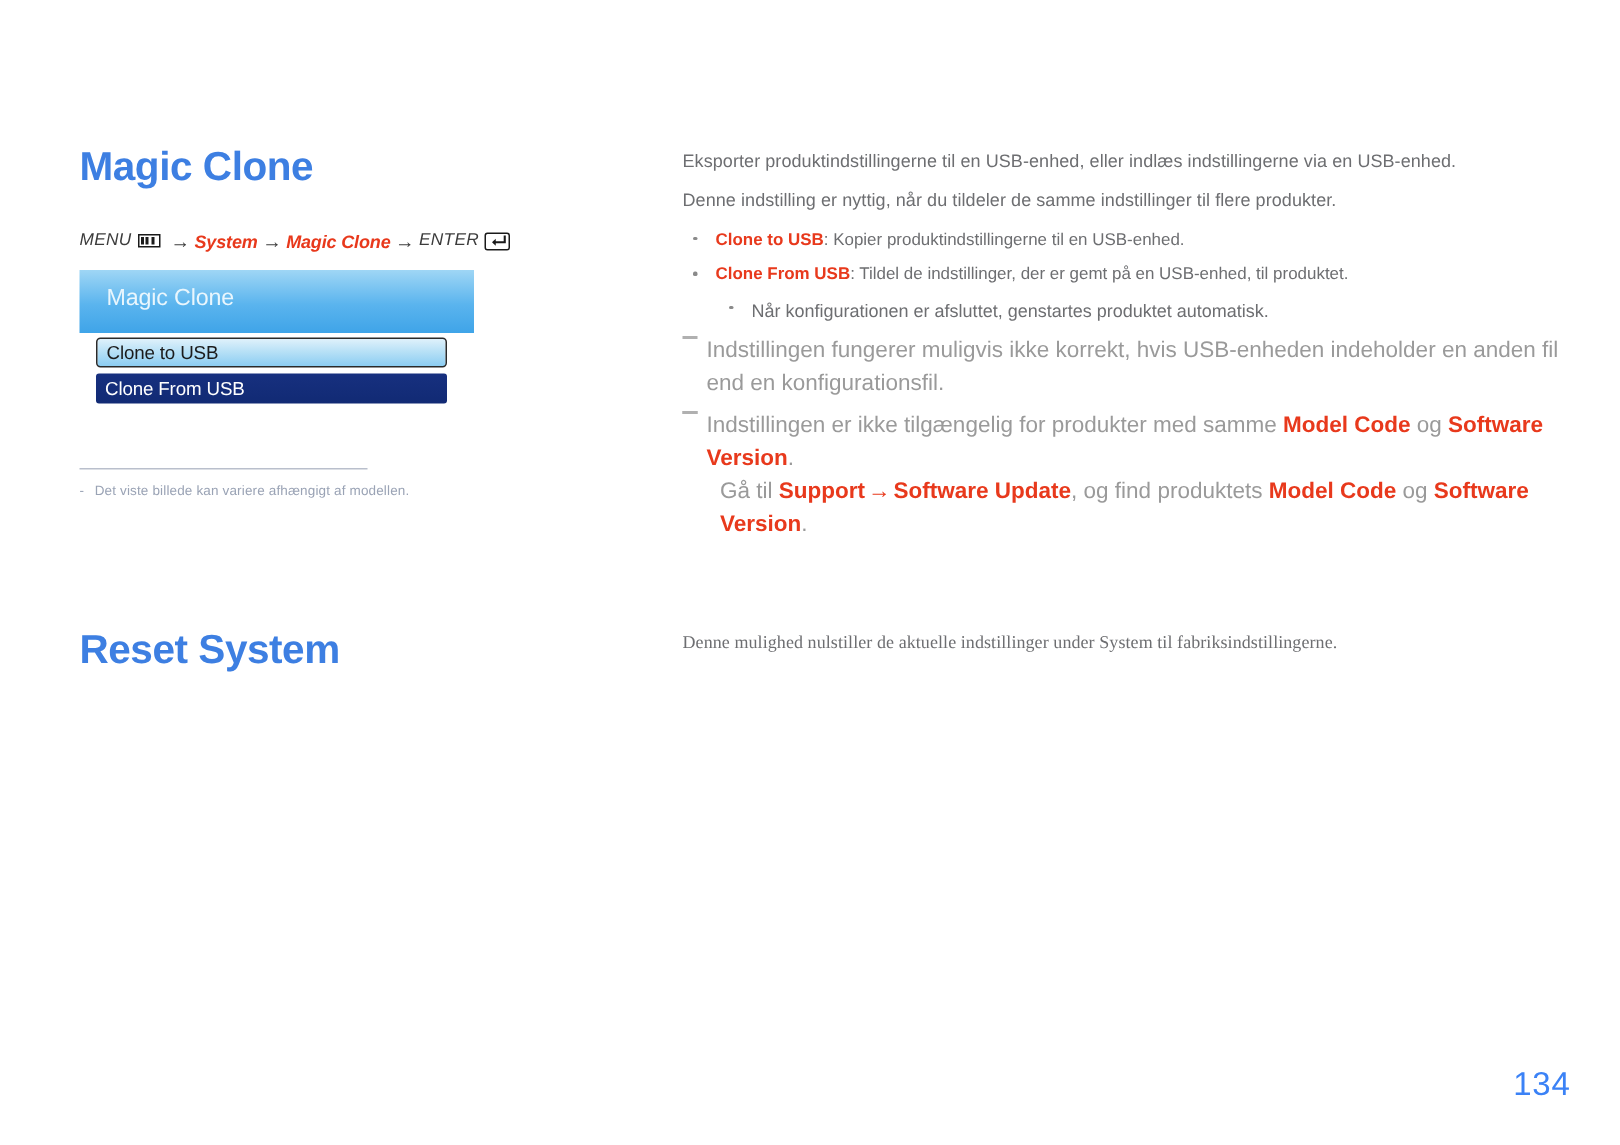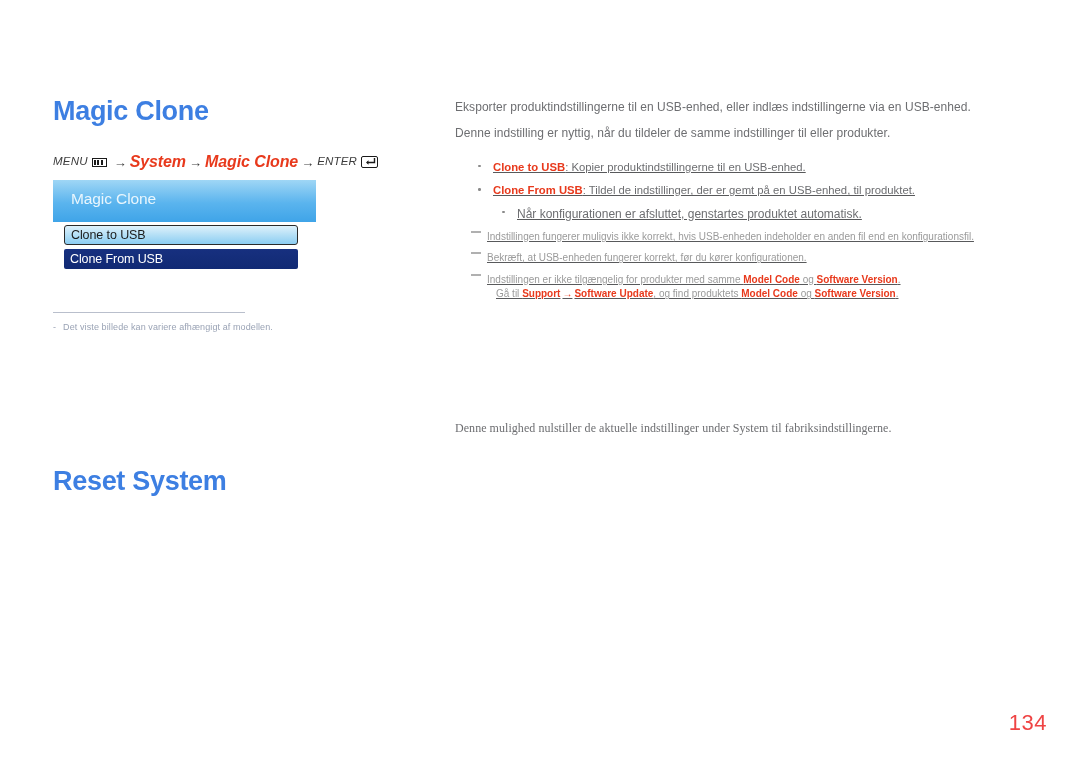--- a/index.html
+++ b/index.html
@@ -61,21 +61,21 @@
     line-height: 1;
   }
   .bc-word {
     font-size: 11.5px;
     letter-spacing: 0.2px;
     color: #3c3c3c;
   }
   .bc-red {
     color: #e8391c;
     font-weight: bold;
-    font-size: 16px;
+    font-size: 12px;
     letter-spacing: -0.1px;
   }
   .bc-arrow {
     color: #3c3c3c;
     font-size: 13px;
     margin: 0 3px;
     line-height: 1;
   }
   
   .menu-icon {
@@ -181,21 +181,21 @@
   .footnote .dash { color: #9aa3b5; }
 
   
   .body-p {
     font-size: 12px;
     color: #6d6e71;
     line-height: 1.45;
     margin: 0 0 9px 0;
     letter-spacing: 0.05px;
   }
-  .bullet-list { margin: 16px; padding: 0; list-style: none; text-decoration: underline; }
+  .bullet-list { margin: 0; padding: 0; list-style: none; }
   .bullet-li {
     position: relative;
     padding-left: 22px;
     font-size: 11.3px;
     color: #6d6e71;
     line-height: 1.45;
     margin-bottom: 7px;
   }
   .bullet-li > .dot {
     position: absolute;
@@ -219,21 +219,21 @@
     left: 31px;
     top: 5px;
     width: 2.5px;
     height: 2.5px;
     background: #8a8a8a;
     border-radius: 50%;
   }
   .note-li {
     position: relative;
     padding-left: 16px;
-    font-size: 10px;
+    font-size: 15px;
     color: #9a9a9a;
     line-height: 1.45;
     margin-bottom: 7px;
   }
   .note-li > .ndash {
     position: absolute;
     left: 0;
     top: 1px;
     width: 10px;
     height: 2px;
@@ -249,21 +249,21 @@
     font-weight: bold;
     padding: 0 2px;
   }
 
   
   .page-number {
     position: absolute;
     right: 33px;
     bottom: 27px;
     font-size: 22px;
-    color: #ef4444;
+    color: #3b82f6;
     letter-spacing: 0.5px;
     font-weight: normal;
   }
 </style>
 </head>
 <body>
 
 <div class="page">
 
   <div class="section" id="section-magic-clone">
@@ -314,55 +314,54 @@
     <div class="left-col" style="top:312px;">
       <div class="footnote-rule"></div>
       <div class="footnote">
         <span class="dash">-</span>
         <span>Det viste billede kan variere afhængigt af modellen.</span>
       </div>
     </div>
 
     <div class="right-col" style="top:99px;">
       <p class="body-p">Eksporter produktindstillingerne til en USB-enhed, eller indlæs indstillingerne via en USB-enhed.</p>
-      <p class="body-p">Denne indstilling er nyttig, når du tildeler de samme indstillinger til eller produkter.</p>
+      <p class="body-p">Denne indstilling er nyttig, når du tildeler de samme indstillinger til flere produkter.</p>
 
       <ul class="bullet-list">
         <li class="bullet-li">
           <span class="dot"></span>
           <span class="kw">Clone to USB</span><span>: Kopier produktindstillingerne til en USB-enhed.</span>
         </li>
         <li class="bullet-li">
           <span class="dot"></span>
           <span class="kw">Clone From USB</span><span>: Tildel de indstillinger, der er gemt på en USB-enhed, til produktet.</span>
         </li>
         <li class="sub-li">
           <span class="dot"></span>
           <span>Når konfigurationen er afsluttet, genstartes produktet automatisk.</span>
         </li>
         <li class="note-li">
           <span class="ndash"></span>
           <span>Indstillingen fungerer muligvis ikke korrekt, hvis USB-enheden indeholder en anden fil end en konfigurationsfil.</span>
         </li>
         <li class="note-li">
           <span class="ndash"></span>
-          <span>Bekræft, at USB-enheden fungerer korrekt, før du kører konfigurationen.</span>
         </li>
         <li class="note-li">
           <span class="ndash"></span>
           <span><span>Indstillingen er ikke tilgængelig for produkter med samme </span><span class="kw">Model Code</span><span> og </span><span class="kw">Software Version</span><span>.</span></span>
           <span class="cont"><span>Gå til </span><span class="kw">Support</span><span class="kw-arrow">→</span><span class="kw">Software Update</span><span>, og find produktets </span><span class="kw">Model Code</span><span> og </span><span class="kw">Software Version</span><span>.</span></span>
         </li>
       </ul>
     </div>
   </div>
 
   <div class="section" id="section-reset-system">
 
-    <div class="left-col" style="top:90px;margin-top:48px;">
+    <div class="left-col" style="top:90px;">
       <h1 class="section-title">Reset System</h1>
     </div>
 
     <div class="right-col" style="top:90px;font-family:Liberation Serif, serif;">
       <p class="body-p">Denne mulighed nulstiller de aktuelle indstillinger under System til fabriksindstillingerne.</p>
     </div>
   </div>
 
   <div class="page-number">134</div>
 

